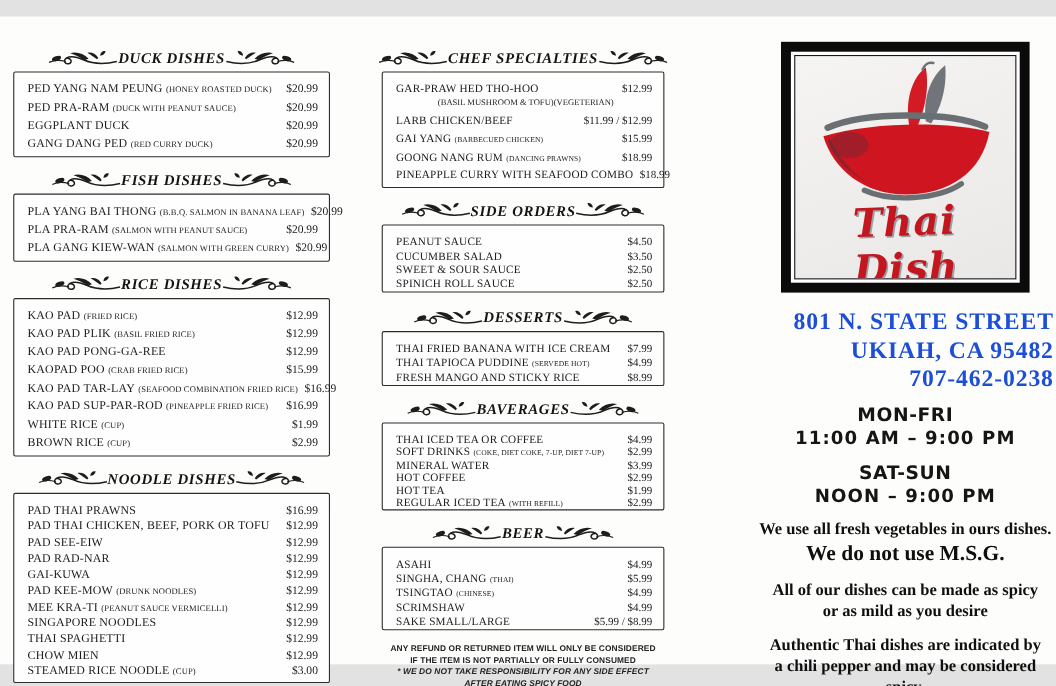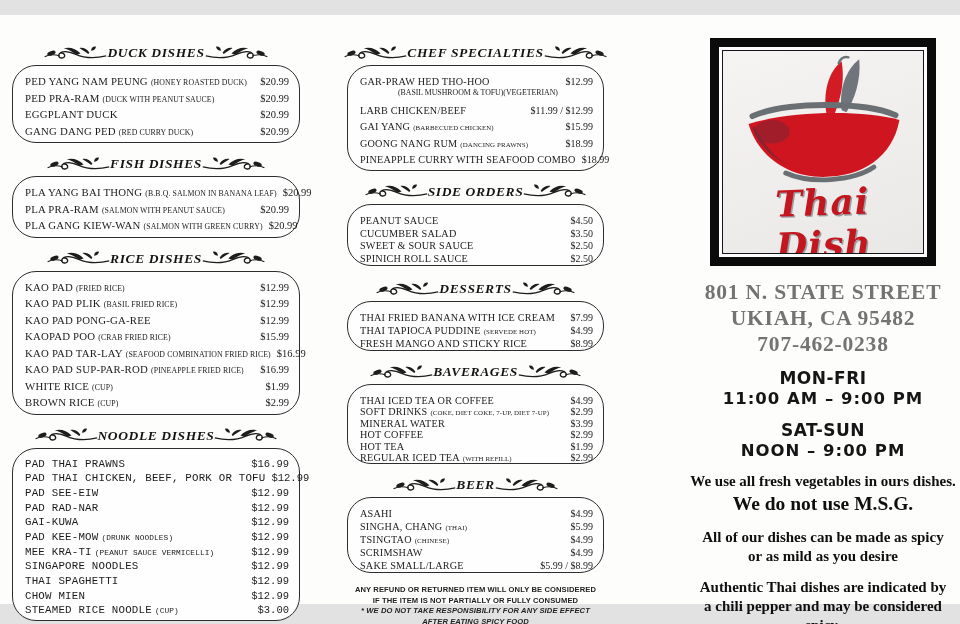--- a/index.html
+++ b/index.html
@@ -13,48 +13,48 @@
   #col-right{ left:688px; top:34px; width:270px; text-align:center; }
 
   
   .section { margin-bottom:12px; }
   .sec-head { display:flex; align-items:center; justify-content:center; gap:0; height:18px; margin-bottom:3px; }
   .sec-title { font:italic 700 13.5px "Liberation Serif", serif; letter-spacing:.6px; white-space:nowrap; color:#141414; }
   .fl { width:64px; height:17px; flex:0 0 auto; }
   .fl.flip { transform:scaleX(-1); }
 
   
-  .sec-box { border:1.6px solid #2d2d2d; border-radius:24px; padding:5px 10px 5px 12px; background:#fefefe; }
+  .sec-box { border:1.6px solid #2d2d2d; border-radius:2px; padding:5px 10px 5px 12px; background:#fefefe; }
   .row { display:flex; justify-content:space-between; align-items:baseline; height:16.5px; white-space:nowrap; }
   .nm { font-size:10.8px; letter-spacing:.2px; }
   .desc { font-size:7.8px; letter-spacing:.1px; margin-left:3px; }
   .price { font-size:10.5px; margin-left:6px; }
   .subline { font-size:7.8px; height:13px; line-height:12px;padding-left:38px; }
 
   
-  #col-left .section:nth-child(4) .row { height:14.7px;font-family:Liberation Mono, monospace; }
+  #col-left .section:nth-child(4) .row { height:14.7px; }
   #col-mid .row { height:12.6px; }
   #col-mid .nm { font-size:10.2px; }
   #col-mid .desc { font-size:6.9px; }
   #col-mid .price { font-size:10px; }
   #col-mid .section:nth-child(1) .row { height:16.2px; }
   #col-mid .section:nth-child(2) { margin-bottom:14px; }
   #col-mid .section:nth-child(4) .row { height:11.4px; }
   #col-mid .section:nth-child(5) .row { height:12.8px; }
 
   .disclaimer { margin-top:8px; text-align:center; font-family:"Liberation Sans", sans-serif; font-weight:700; font-size:7.6px; line-height:10.5px; letter-spacing:.1px; color:#222; }
   .disclaimer .dline:nth-child(3), .disclaimer .dline:nth-child(4) { font-style:italic; }
 
   
   .logo-frame { width:226px; height:228px; margin:4px auto 0; border:9px solid #0b0b0b; background:#ffffff; padding:3px; }
   .logo-inner { width:100%; height:100%; border:1.5px solid #15151a; background:linear-gradient(160deg,#f5f4f2,#e9e8e6); position:relative; overflow:hidden; }
   .logo-art { display:block; margin:4px auto 0; }
   .logo-text { font:italic 700 36px "DejaVu Serif", serif; color:#c3161f; transform:rotate(-2deg); margin-top:-8px; text-shadow:1.5px 1.5px 0 #9aa0a4; letter-spacing:1px; }
 
-  .address { margin-top:13px; font:700 21.5px "Liberation Serif", serif; letter-spacing:.8px; line-height:26px; color:#737373; }
+  .address { margin-top:13px; font:700 21.5px "Liberation Serif", serif; letter-spacing:.8px; line-height:26px; color:#1d4ed8;text-align:right; }
   .hours { margin-top:11px; font-family:"DejaVu Sans", sans-serif; font-weight:700; color:#151515; }
   .hours-block { margin-bottom:10px; }
   .hours-days { font-size:17px; line-height:20px; letter-spacing:.5px; }
   .hours-time { font-size:16.5px; line-height:22px; letter-spacing:1px; }
 
   .notes { margin-top:8px; font-weight:700; color:#0f0f0f; }
   .note-p { margin-bottom:12px; line-height:19px; }
   .note-line { font-size:15px; }
   .note-line.big { font-size:19.5px; line-height:25px; }
 </style>

